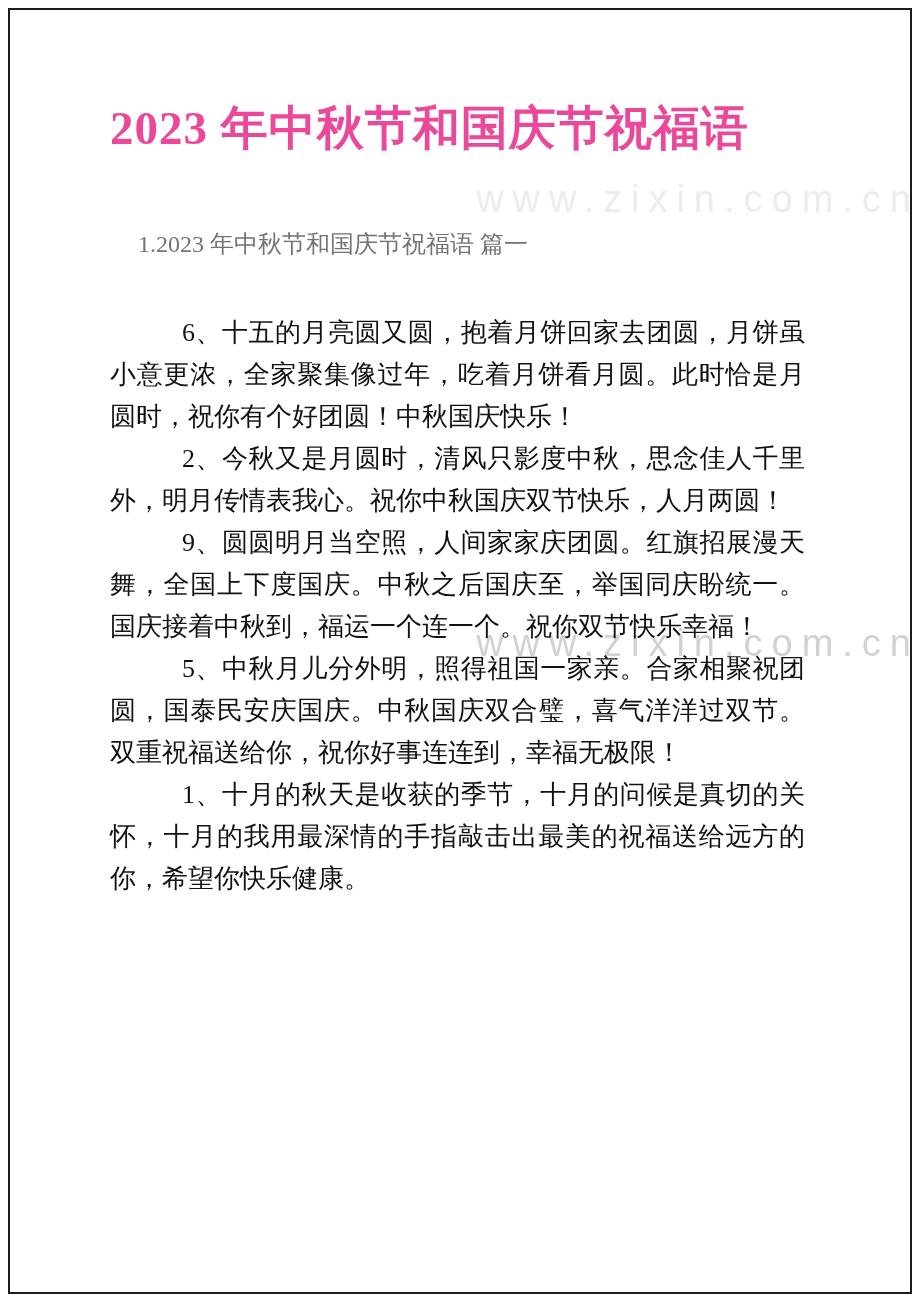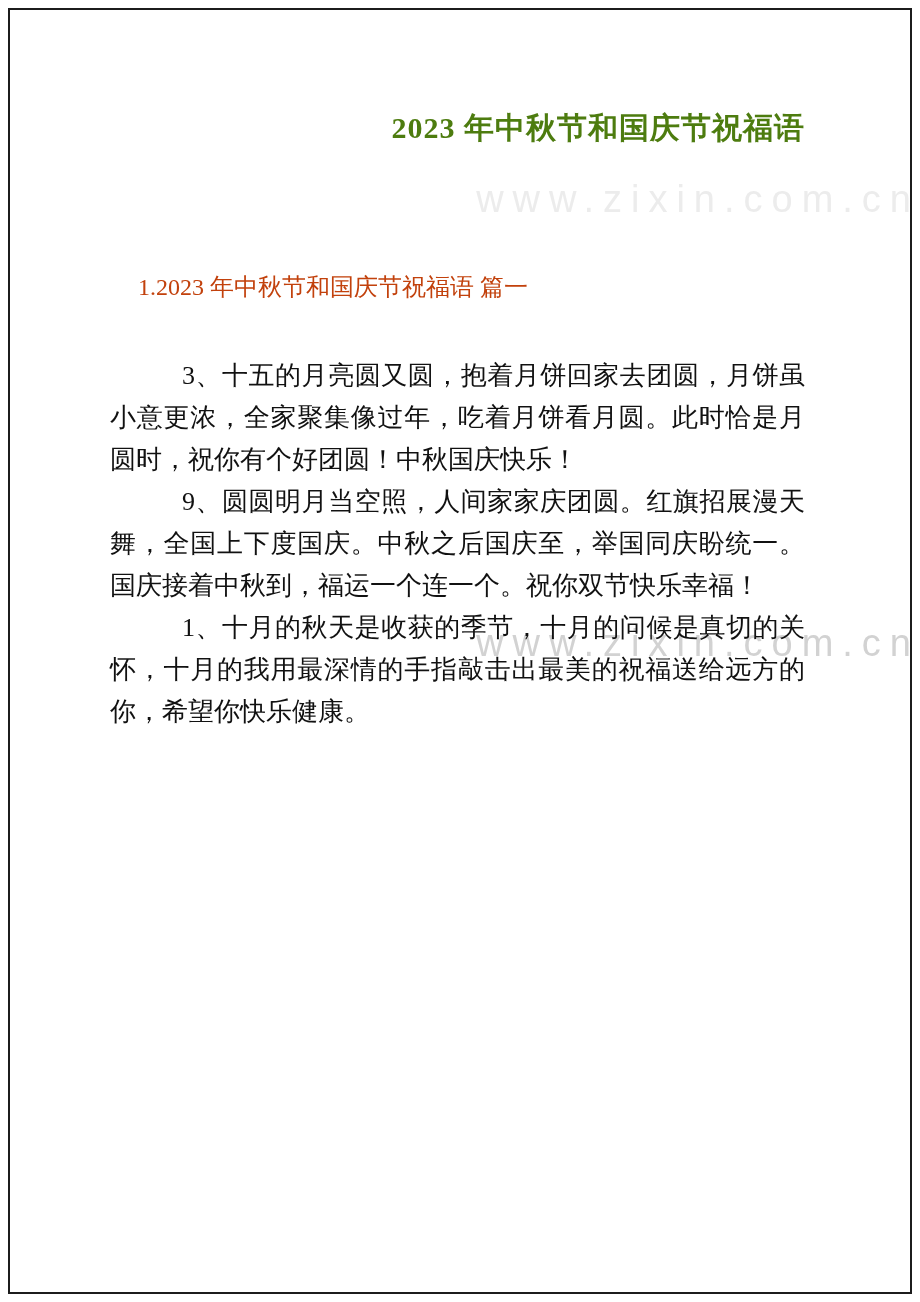--- a/index.html
+++ b/index.html
@@ -46,34 +46,34 @@
   .content {
     position: absolute;
     left: 110px;
     top: 0;
     width: 695px;
     z-index: 1;
   }
   h1.doc-title {
     margin: 0;
     padding-top: 104px;
-    font-size: 30px;
+    font-size: 47px;
     line-height: 48px;
     font-weight: bold;
-    text-align: right;
+    text-align: left;
     letter-spacing: 1px;
-    color: #4d7c0f;
+    color: #ec4899;
   }
   .section-heading {
-    margin-top: 118px;
+    margin-top: 75px;
     padding-left: 28px;
     font-size: 24px;
     line-height: 34px;
     font-weight: normal;
-    color: #c2410c;
+    color: #737373;
   }
   .body-text {
     margin-top: 51px;
   }
   .body-text p {
     margin: 0;
     font-size: 26px;
     line-height: 42px;
     text-align: justify;
     text-indent: 72px;
@@ -89,18 +89,20 @@
 
 <div class="watermark mid">www.zixin.com.cn</div>
 
 <div class="content">
 
   <h1 class="doc-title">2023 年中秋节和国庆节祝福语</h1>
 
   <div class="section-heading">1.2023 年中秋节和国庆节祝福语 篇一</div>
 
   <div class="body-text">
-    <p>3、十五的月亮圆又圆，抱着月饼回家去团圆，月饼虽小意更浓，全家聚集像过年，吃着月饼看月圆。此时恰是月圆时，祝你有个好团圆！中秋国庆快乐！</p>
+    <p>6、十五的月亮圆又圆，抱着月饼回家去团圆，月饼虽小意更浓，全家聚集像过年，吃着月饼看月圆。此时恰是月圆时，祝你有个好团圆！中秋国庆快乐！</p>
+    <p>2、今秋又是月圆时，清风只影度中秋，思念佳人千里外，明月传情表我心。祝你中秋国庆双节快乐，人月两圆！</p>
     <p>9、圆圆明月当空照，人间家家庆团圆。红旗招展漫天舞，全国上下度国庆。中秋之后国庆至，举国同庆盼统一。国庆接着中秋到，福运一个连一个。祝你双节快乐幸福！</p>
+    <p>5、中秋月儿分外明，照得祖国一家亲。合家相聚祝团圆，国泰民安庆国庆。中秋国庆双合璧，喜气洋洋过双节。双重祝福送给你，祝你好事连连到，幸福无极限！</p>
     <p>1、十月的秋天是收获的季节，十月的问候是真切的关怀，十月的我用最深情的手指敲击出最美的祝福送给远方的你，希望你快乐健康。</p>
   </div>
 
 </div>
 
 </body></html>

